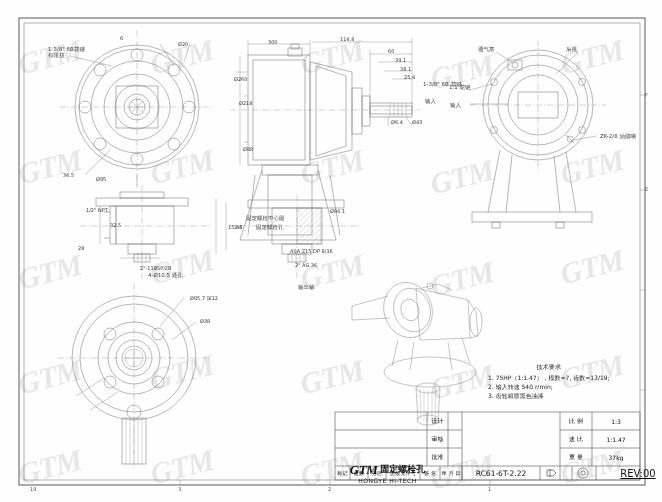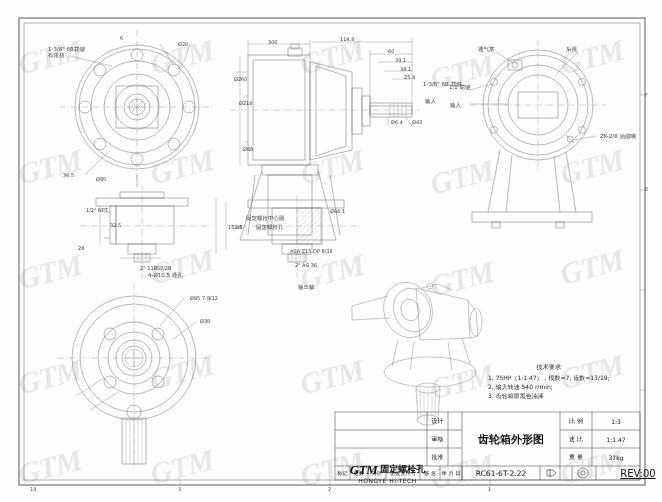--- a/index.html
+++ b/index.html
@@ -485,21 +485,20 @@
   <div class="tb-cell" style="left:427px;top:412px;width:21px;height:18px;">设计</div>
   <div class="tb-cell" style="left:427px;top:430px;width:21px;height:18px;">审核</div>
   <div class="tb-cell" style="left:427px;top:448px;width:21px;height:18px;">批准</div>
 
   <div class="tb-cell" style="left:448px;top:412px;width:14px;height:18px;"></div>
   <div class="tb-cell" style="left:448px;top:430px;width:14px;height:18px;"></div>
   <div class="tb-cell" style="left:448px;top:448px;width:14px;height:18px;"></div>
 
   <div class="tb-cell big" style="left:562px;top:412px;width:0px;height:0px;"></div>
 
-  <div class="tb-cell" style="left:462px;top:412px;width:98px;height:54px;font-size:11px;font-weight:bold;">齿轮箱外形图</div>
 
   <div class="tb-cell" style="left:560px;top:412px;width:32px;height:18px;">比 例</div>
   <div class="tb-cell" style="left:592px;top:412px;width:48px;height:18px;">1:3</div>
   <div class="tb-cell" style="left:560px;top:430px;width:32px;height:18px;">速 比</div>
   <div class="tb-cell" style="left:592px;top:430px;width:48px;height:18px;">1:1.47</div>
   <div class="tb-cell" style="left:560px;top:448px;width:32px;height:18px;">重 量</div>
   <div class="tb-cell" style="left:592px;top:448px;width:48px;height:18px;">37kg</div>
 
   <div class="logo-box" style="left:335px;top:466px;width:105px;height:14px;">
     <div class="logo-row">

